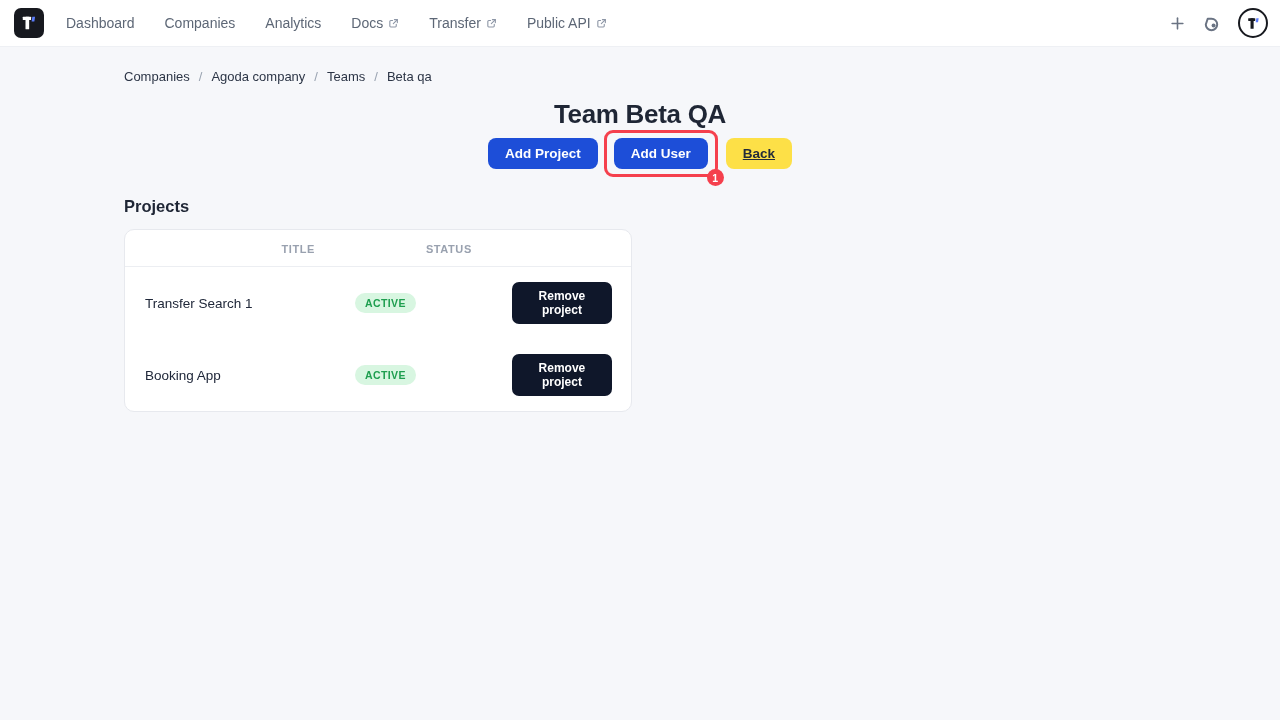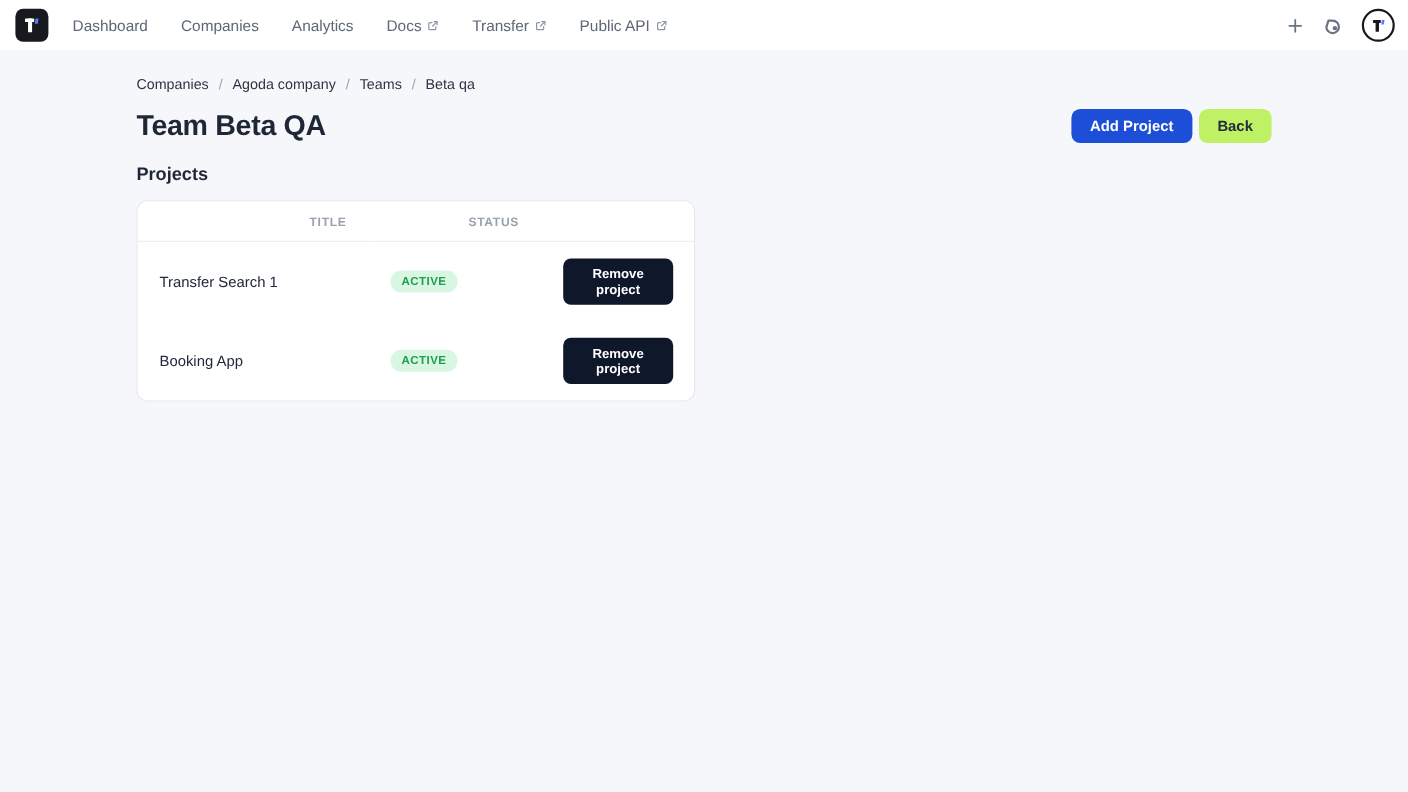--- a/index.html
+++ b/index.html
@@ -36,31 +36,31 @@
   
   .container { width: 1032px; margin: 0 auto; }
   .breadcrumb {
     margin-top: 22px; display: flex; align-items: center; gap: 9px;
     font-size: 13px;
   }
   .breadcrumb a { color: #2c3546; text-decoration: none; cursor: pointer; }
   .breadcrumb .sep { color: #9aa3b1; }
   .breadcrumb .current { color: #2c3546; }
   .title-row {
-    margin-top: 15px; display: flex; justify-content: space-between;
+    margin-top: 15px; display: flex; align-items: center; justify-content: space-between; flex-direction: column;
   }
   h1 { font-size: 26px; font-weight: 700; color: #1f2635; letter-spacing: -0.3px; }
   .actions { display: flex; align-items: center; }
   .btn {
     height: 31px; padding: 0 17px; border: none; border-radius: 8px;
     font-family: "Liberation Sans", sans-serif;
     font-size: 13.5px; font-weight: 600; cursor: pointer; white-space: nowrap;
   }
   .btn-green { background: #1d4ed8; color: #ffffff; }
-  .btn-back { background: #bef264; color: #222b3a; margin-left: 6px; }
+  .btn-back { background: #fde047; color: #222b3a; margin-left: 6px; text-decoration: underline; }
   .btn + .btn, .btn + .annotate { margin-left: 6px; }
   .annotate {
     position: relative; display: inline-flex;
     border: 3px solid #f5404d; border-radius: 9px;
     padding: 5px 7px; margin: 0 2px;
   }
   .annotate-badge {
     position: absolute; right: -9px; bottom: -12px;
     width: 17px; height: 17px; border-radius: 50%;
     background: #f5404d; color: #ffffff;
@@ -179,20 +179,24 @@
     <span class="sep">/</span>
     <a>Teams</a>
     <span class="sep">/</span>
     <span class="current">Beta qa</span>
   </div>
 
   <div class="title-row">
     <h1>Team Beta QA</h1>
     <div class="actions">
       <button class="btn btn-green">Add Project</button>
+      <span class="annotate">
+        <button class="btn btn-green">Add User</button>
+        <span class="annotate-badge">1</span>
+      </span>
       <button class="btn btn-back">Back</button>
     </div>
   </div>
 
   <div class="sections">
 
     <section>
       <h2>Projects</h2>
       <div class="card">
         <table class="projects-table">

